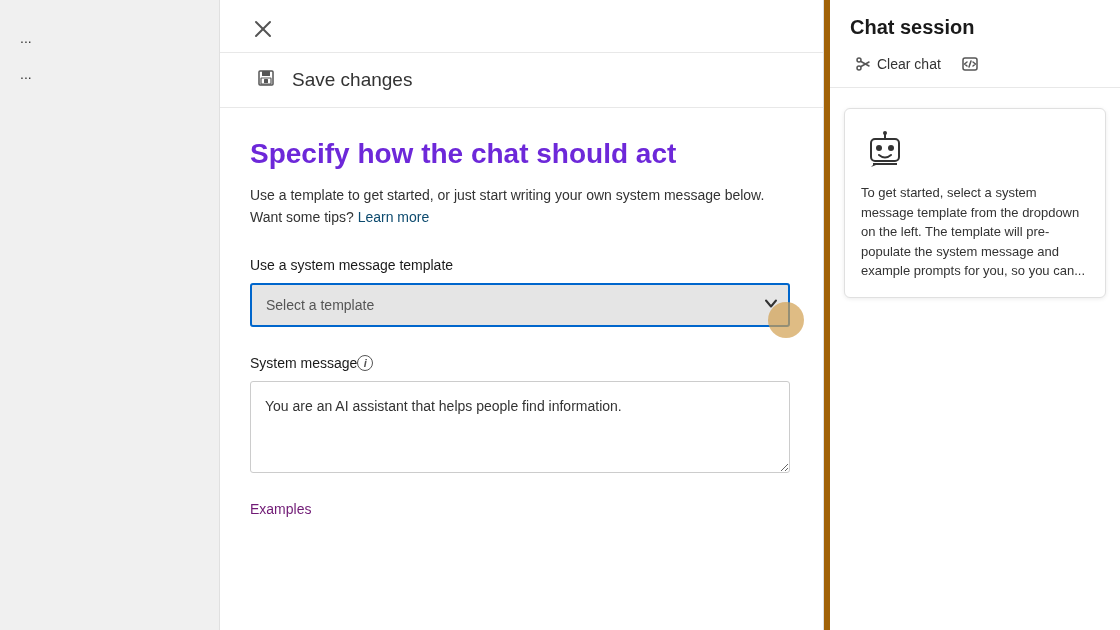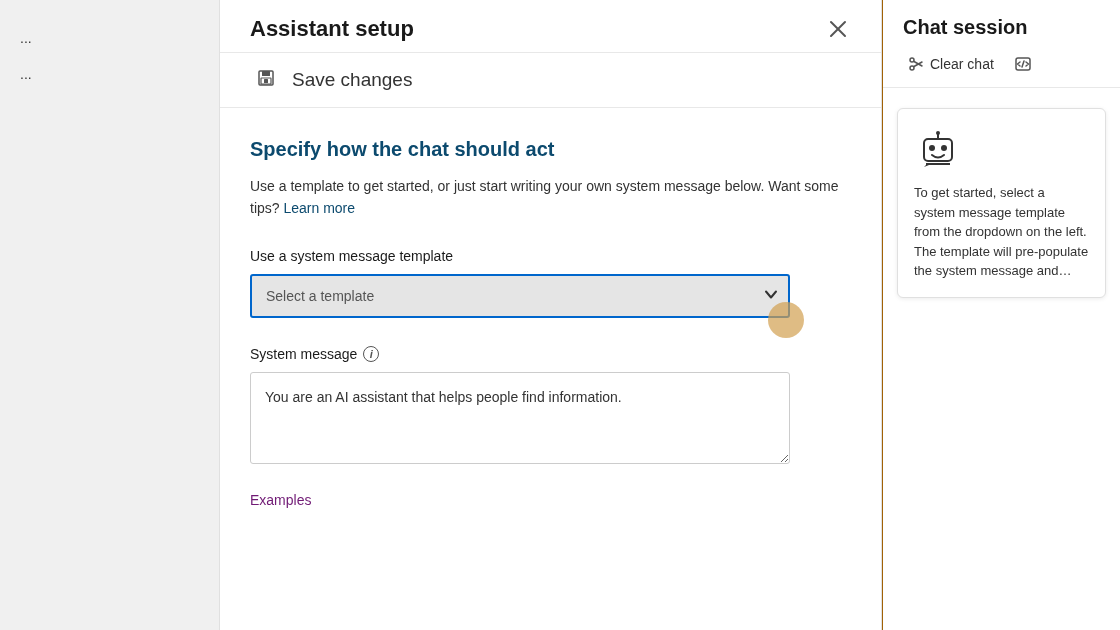--- a/index.html
+++ b/index.html
@@ -85,23 +85,23 @@
       font-size: 19px;
       padding: 4px 8px;
     }
 
     .panel-body {
       padding: 30px 30px;
       flex: 1;
     }
 
     .section-title {
-      font-size: 20px;
+      font-size: 28px;
       font-weight: 600;
-      color: #0c4a6e;
+      color: #6d28d9;
       margin-bottom: 14px;
     }
 
     .section-description {
       font-size: 14px;
       color: #333;
       line-height: 1.6;
       margin-bottom: 28px;
     }
 
@@ -155,21 +155,21 @@
       border-radius: 50%;
       pointer-events: none;
       z-index: 999;
       top: 302px;
       left: 548px;
     }
 
     .system-message-label {
       display: flex;
       align-items: center;
-      gap: 6px;
+      gap: 0;
       font-size: 14px;
       font-weight: 500;
       color: #1a1a1a;
       margin-bottom: 10px;
     }
 
     .info-icon {
       width: 16px;
       height: 16px;
       border: 1.5px solid #555;
@@ -200,23 +200,23 @@
 
     .examples-label {
       font-size: 14px;
       font-weight: 500;
       color: #701a75;
       margin-top: 20px;
     }
 
     
     .chat-session-panel {
-      width: 238px;
+      width: 296px;
       background: #fff;
-      border-left: 1px solid #a16207;
+      border-left: 6px solid #a16207;
       display: flex;
       flex-direction: column;
       flex-shrink: 0;
     }
 
     .chat-session-header {
       padding: 16px 20px 12px 20px;
       border-bottom: 1px solid #e8e8e8;
     }
 
@@ -309,21 +309,20 @@
   </div>
   <div class="sidebar-item">
     <span>...</span>
   </div>
 </div>
 
 <div class="panels-row" style="position:relative;">
 
   <div class="assistant-setup">
     <div class="panel-header">
-      <span class="panel-title">Assistant setup</span>
       <button class="close-btn">
         <svg width="18" height="18" viewBox="0 0 18 18" fill="none" xmlns="http://www.w3.org/2000/svg">
           <line x1="2" y1="2" x2="16" y2="16" stroke="#555" stroke-width="2" stroke-linecap="round"></line>
           <line x1="16" y1="2" x2="2" y2="16" stroke="#555" stroke-width="2" stroke-linecap="round"></line>
         </svg>
       </button>
     </div>
 
     <div class="toolbar">
       <button class="save-changes-btn">

